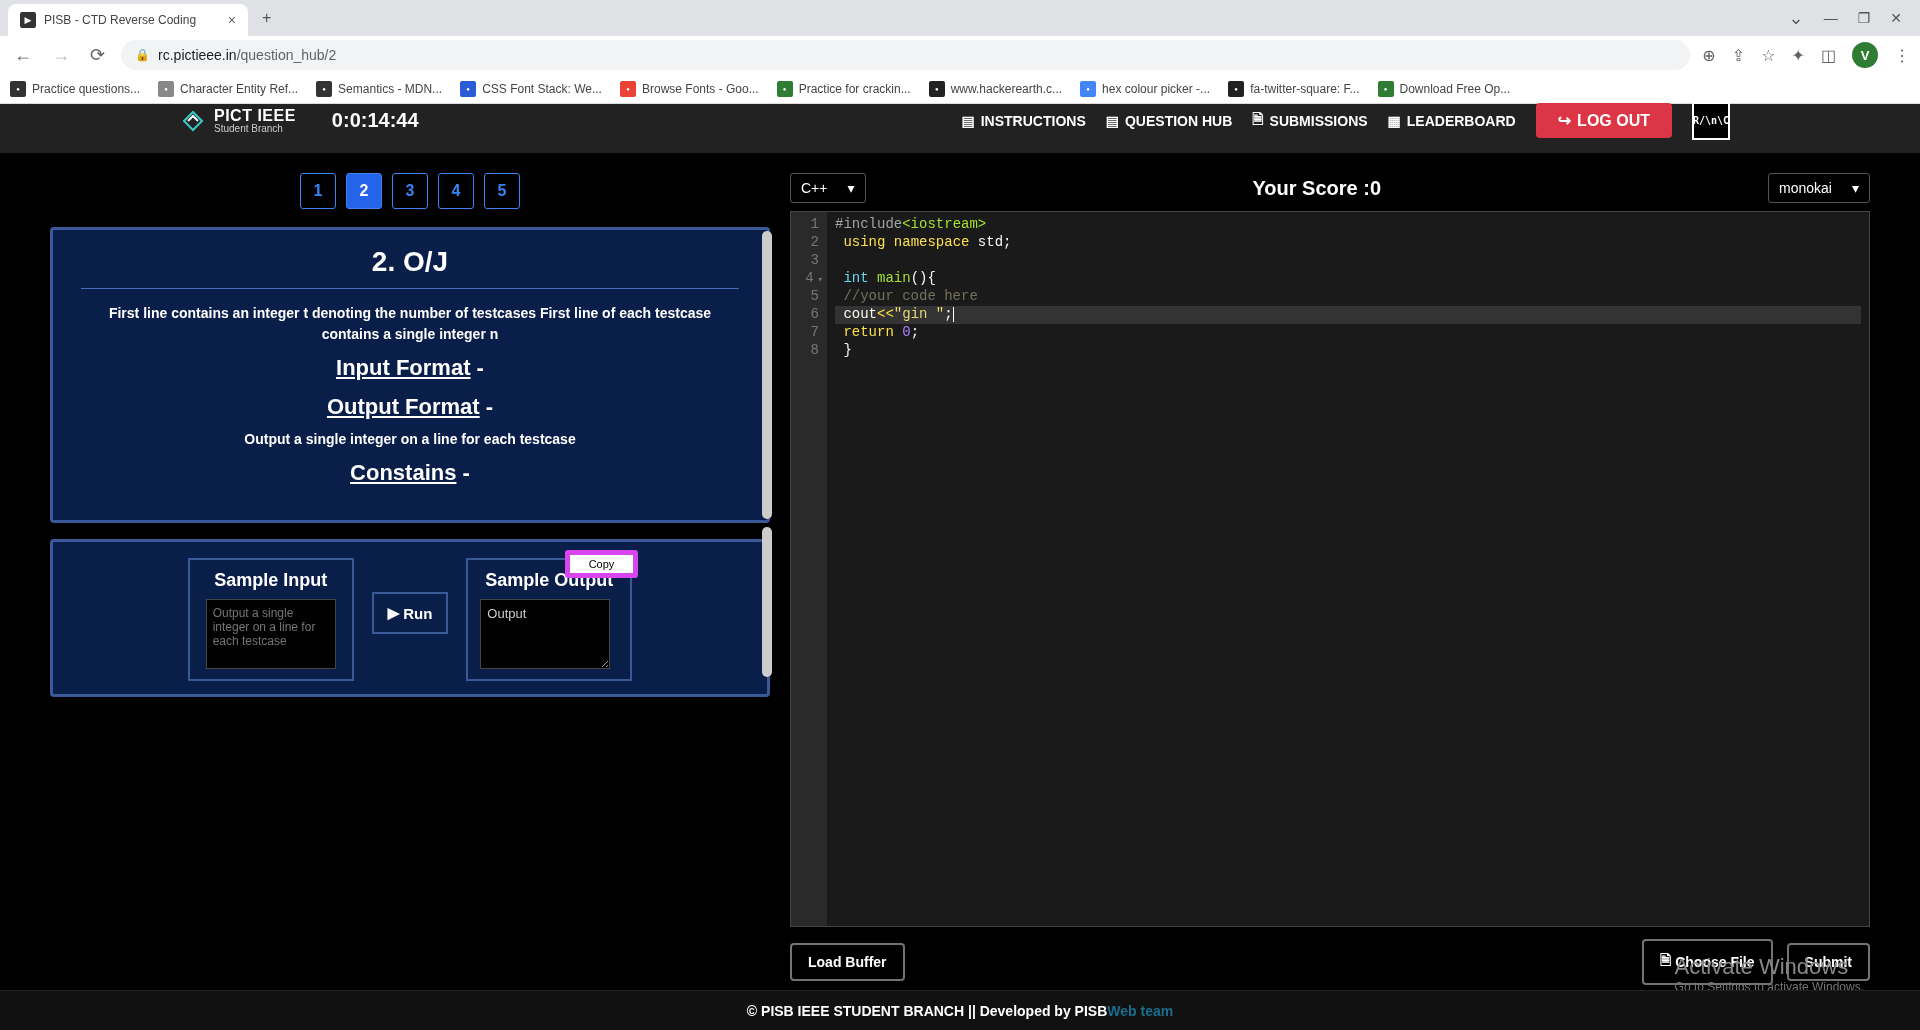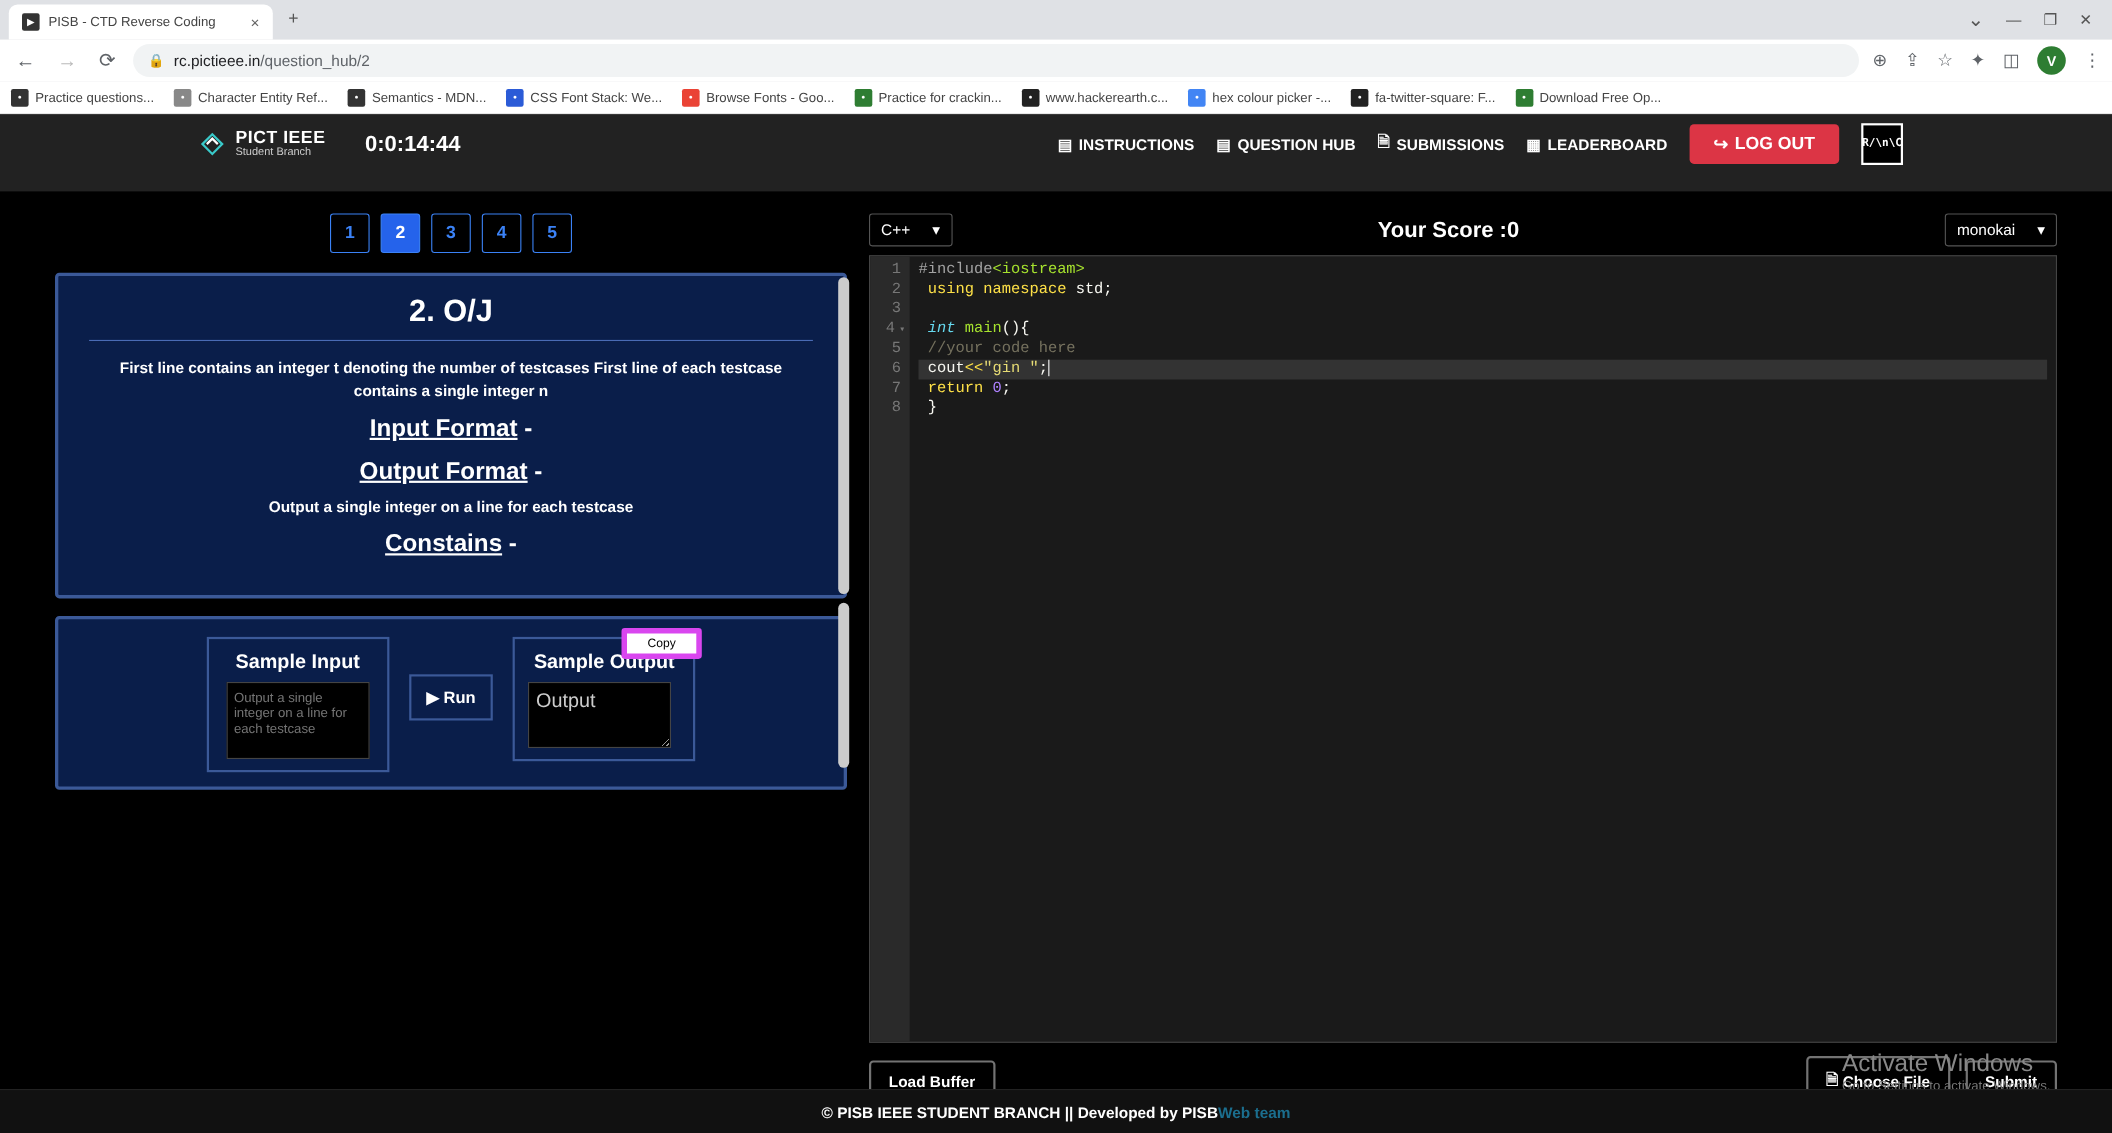--- a/index.html
+++ b/index.html
@@ -27,21 +27,21 @@
 .url-path { color: #5f6368; }
 .url-icons { display: flex; gap: 16px; color: #5f6368; font-size: 16px; align-items:center; }
 .avatar { width: 26px; height: 26px; border-radius: 50%; background: #2e7d32; color: #fff; display: flex; align-items: center; justify-content: center; font-size: 13px; font-weight: bold; }
 
 .bookmarks { display: flex; align-items: center; background: #fff; height: 30px; padding: 0 10px; gap: 18px; border-bottom: 1px solid #ddd; font-size: 12px; color: #444; overflow:hidden;}
 .bm { display: flex; align-items: center; gap: 6px; white-space: nowrap; cursor: pointer; }
 .bm-icon { width: 16px; height: 16px; border-radius: 2px; display:flex; align-items:center; justify-content:center; font-size:10px; color:#fff;}
 
 
 .app { background: #000; height: calc(1030px - 104px); position: relative; color:#fff; }
-.topbar { background: #222; height: 70px; display: flex; align-items: center; padding: 0 0 16px 180px; gap: 20px; }
+.topbar { background: #222; height: 49px; display: flex; align-items: center; padding: 0 0 16px 180px; gap: 20px; }
 .logo-block { display:flex; align-items:center; gap:8px;}
 .logo-glyph { width:26px; height:26px; display:flex; align-items:center; justify-content:center; }
 .logo-text { display:flex; flex-direction:column; line-height:1; }
 .logo-main { font-weight:bold; font-size:16px; letter-spacing:0.5px;}
 .logo-sub { font-size:10px; color:#ccc;}
 .timer { font-size:20px; font-weight:bold; margin-left:16px;}
 .nav-links { margin-left:auto; display:flex; align-items:center; gap:20px; padding-right: 190px;}
 .nav-link { display:flex; align-items:center; gap:6px; font-size:14px; font-weight:600; color:#fff; cursor:pointer; }
 .btn-logout { background:#dc3545; padding:8px 22px; border-radius:4px; display:flex; align-items:center; gap:6px; font-weight:bold; cursor:pointer;}
 .rc-badge { width:38px; height:38px; border:2px solid #fff; display:flex; align-items:center; justify-content:center; font-size:10px; line-height:1; background:#000;}
@@ -61,38 +61,38 @@
 .sec-head { font-size:22px; font-weight:700; text-decoration:underline; display:inline;}
 .sec-dash { font-size:22px; font-weight:700;}
 
 .sample-box { border:3px solid #3b5998; background:#0a1e4a; border-radius:4px; margin-top:16px; padding:16px; display:flex; gap:18px; align-items:flex-start; justify-content:center; position:relative; height:158px;}
 .sample-col { border:2px solid #3b5998; padding:10px 12px; width:166px; display:flex; flex-direction:column; align-items:center;}
 .sample-col h3 { font-size:18px; font-weight:600; margin-bottom:8px;}
 .sample-txt { width:130px; height:70px; background:#000; border:1px solid #444; color:#888; font-size:12px; padding:6px; resize:none; font-family:inherit;}
 .run-btn { border:2px solid #3b5998; padding:10px 14px; display:flex; align-items:center; gap:4px; font-weight:bold; cursor:pointer; margin-top:34px; background:transparent; color:#fff; font-size:15px;}
 .output-col { border:2px solid #3b5998; padding:10px 12px; width:166px; position:relative;}
 .output-col h3 { font-size:18px; font-weight:600; margin-bottom:8px; text-align:center;}
-.output-box { width:130px; height:60px; background:#000; border:1px solid #444; color:#ccc; font-size:18px; padding:6px; resize:both; overflow:auto;}
+.output-box { width:130px; height:70px; background:#000; border:1px solid #444; color:#ccc; font-size:13px; padding:6px; resize:both; overflow:auto;}
 .copy-tip { position:absolute; top:-10px; right:-8px; background:#fff; color:#000; font-size:11px; padding:3px 19px; border-radius:3px; border:5px solid #d946ef;}
 
 .scroll-track { width:10px; background:#ccc; border-radius:5px; position:absolute;}
 
 
 .editor-top { display:flex; align-items:center; gap:14px; margin-bottom:8px;}
 .sel { background:#000; border:1px solid #555; color:#fff; padding:6px 10px; font-size:14px; display:flex; align-items:center; gap:20px; cursor:pointer; border-radius:3px;}
 .score { flex:1; text-align:center; font-size:20px; font-weight:600;}
 .editor { flex:1; border:1px solid #444; display:flex; background:#1a1a1a; font-family: 'Courier New', monospace; font-size:14px; overflow:hidden;}
 .gutter { width:36px; background:#2a2a2a; color:#777; text-align:right; padding:4px 8px 4px 4px; line-height:1.28;}
 .gutter div { height:18px;}
 .fold { color:#777; font-size:9px; position:relative; left:4px;}
 .code { flex:1; padding:4px 8px; line-height:1.28; position:relative;}
 .code .line { height:18px; white-space:pre;}
 .line.cur { background:#333;}
 .macro { color:#a3a3a3;}
-.type { color:#66d9ef; font-style:italic;}
+.type { color:#66d9ef; }
 .kw { color:#fde047;}
 .lib { color:#a6e22e;}
 .name { color:#a6e22e;}
 .str-d { color:#e6db74;}
 .num { color:#ae81ff;}
 .cmt { color:#75715e;}
 .plain { color:#f8f8f2;font-family:Liberation Mono, monospace;}
 .cursor { display:inline-block; width:1px; height:15px; background:#fff; vertical-align:middle;}
 
 .editor-bottom { display:flex; align-items:center; gap:14px; padding:12px 0 0 0;}

